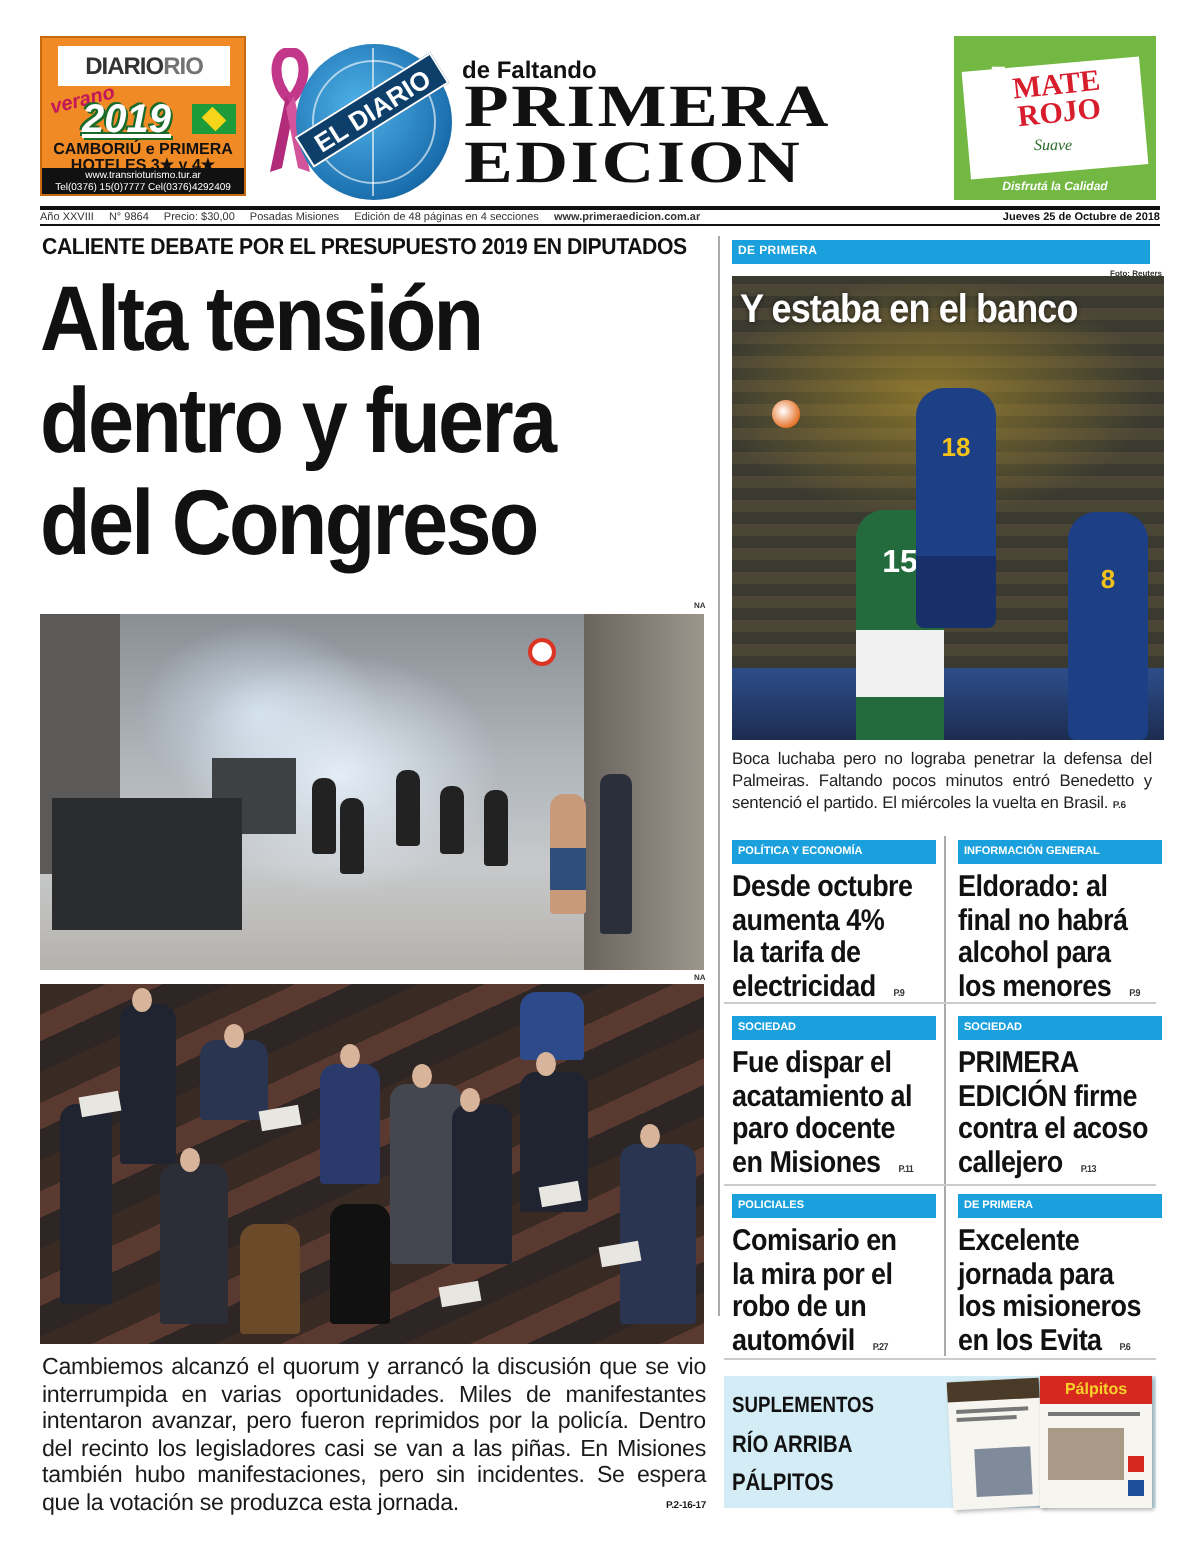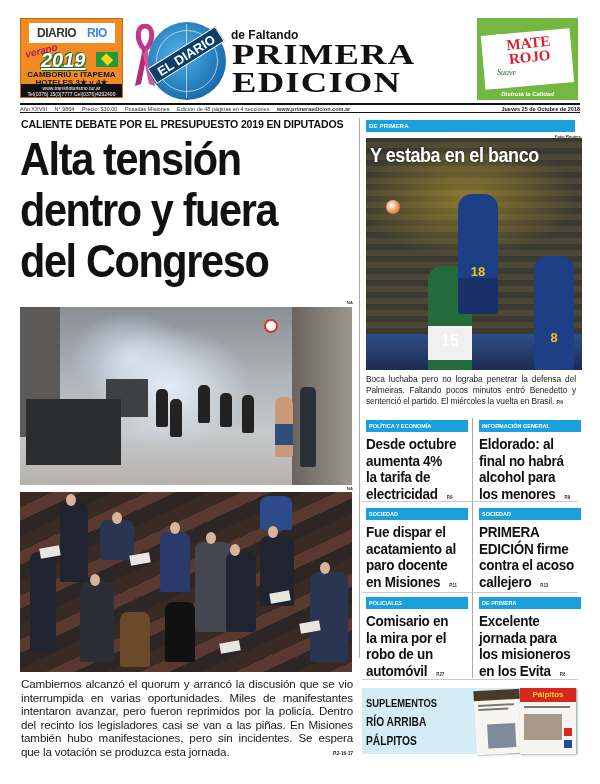--- a/index.html
+++ b/index.html
@@ -2,42 +2,42 @@
 <html><head>
 <meta charset="utf-8">
 <style>
   * { box-sizing: border-box; margin: 0; padding: 0; }
   html, body { width: 600px; height: 784px; background: #fff; overflow: hidden; }
   body { position: relative; font-family: "Liberation Sans", sans-serif; color: #111; }
 
   
   .ad-left { position: absolute; left: 20px; top: 18px; width: 103px; height: 80px; background: #f08a24; border: 1px solid #c86a10; overflow: hidden; }
   .ad-left .brand { position: absolute; left: 8px; top: 4px; width: 86px; height: 20px; background: #fff; text-align: center; font: bold 12px "Liberation Sans", sans-serif; color: #333; line-height: 20px; letter-spacing: -0.5px; }
-  .ad-left .brand .rio { color: #3b82f6; padding-left: 11px; }
+  .ad-left .brand .rio { color: #737373; }
   .ad-left .verano { position: absolute; left: 4px; top: 26px; color: #c2185b; font: italic bold 10px "Liberation Sans", sans-serif; transform: rotate(-14deg); }
   .ad-left .year { position: absolute; left: 20px; top: 30px; font: italic bold 20px "Liberation Sans", sans-serif; color: #fff; text-shadow: 1px 1px 0 #1a6b2a, -1px -1px 0 #1a6b2a; text-decoration: underline; }
   .ad-left .flag { position: absolute; left: 75px; top: 33px; width: 22px; height: 15px; background: #1d9a3a; }
   .ad-left .flag::after { content: ""; position: absolute; left: 4px; top: 2px; width: 14px; height: 11px; background: #f6d41a; transform: rotate(45deg) scale(0.7); }
   .ad-left .cities { position: absolute; left: 0; top: 52px; width: 100%; text-align: center; font: bold 8px "Liberation Sans", sans-serif; color: #111; line-height: 8px; }
   .ad-left .web { position: absolute; left: 0; bottom: 0; width: 100%; height: 13px; background: #111; color: #fff; font: 5px "Liberation Sans", sans-serif; text-align: center; line-height: 6px; padding-top: 1px; }
 
   .logo-wrap { position: absolute; left: 128px; top: 16px; width: 345px; height: 86px; }
   .ribbon { position: absolute; left: 6px; top: 8px; width: 22px; height: 64px; }
   .globe { position: absolute; left: 20px; top: 6px; width: 78px; height: 78px; border-radius: 50%; background: radial-gradient(circle at 40% 40%, #4fb2e8, #1b6fae 70%, #0e4c7a); }
   .globe::before { content: ""; position: absolute; inset: 8px; border-radius: 50%; border: 1px solid rgba(255,255,255,0.6); }
   .globe::after { content: ""; position: absolute; left: 38px; top: 2px; width: 1px; height: 74px; background: rgba(255,255,255,0.6); }
   .eldiario { position: absolute; left: 18px; top: 30px; width: 80px; height: 18px; background: #0e3f6b; color: #fff; font: bold 13px "Liberation Sans", sans-serif; text-align: center; line-height: 18px; transform: rotate(-32deg); border: 1px solid #fff; }
   .demisiones { position: absolute; left: 103px; top: 12px; font: bold 12px "Liberation Sans", sans-serif; color: #111; }
   .mast-title { position: absolute; left: 104px; top: 24px; font: bold 30px "Liberation Serif", serif; color: #111; line-height: 28px; letter-spacing: 1px; transform: scaleX(1.22); transform-origin: left top; }
 
   .ad-right { position: absolute; left: 477px; top: 18px; width: 101px; height: 82px; background: #72b842; overflow: hidden; }
   .ad-right .banner { position: absolute; left: 6px; top: 14px; width: 89px; height: 54px; background: #fff; transform: rotate(-5deg); }
   .ad-right .toma { position: absolute; left: 18px; top: 14px; color: #fff; font: italic bold 11px "Liberation Sans", sans-serif; text-align: right; }
   .ad-right .mate { position: absolute; left: 22px; top: 18px; width: 60px; text-align: center; color: #d81e2c; font: bold 15px "Liberation Serif", serif; line-height: 14px; transform: rotate(-6deg); }
-  .ad-right .suave { position: absolute; left: 20px; top: 50px; color: #2a6b2a; font: italic 8px "Liberation Serif", serif; }
+  .ad-right .suave { position: absolute; left: 40px; top: 50px; color: #2a6b2a; font: italic 8px "Liberation Serif", serif; }
   .ad-right .disfruta { position: absolute; left: 0; bottom: 3px; width: 100%; text-align: center; color: #fff; font: italic bold 6px "Liberation Sans", sans-serif; }
 
   .meta-bar { position: absolute; left: 20px; top: 103px; width: 560px; height: 10px; border-top: 2px solid #111; border-bottom: 1px solid #111; font: 5.5px "Liberation Sans", sans-serif; color: #333; line-height: 8px; }
   .meta-bar .left { position: absolute; left: 0; top: 0; }
   .meta-bar .left span { margin-right: 6px; }
   .meta-bar .date { position: absolute; right: 0; top: 0; font-weight: bold; color: #111; }
 
   
   .kicker { position: absolute; left: 21px; top: 118px; font: bold 11.5px "Liberation Sans", sans-serif; color: #111; letter-spacing: -0.2px; transform: scaleX(0.92); transform-origin: left top; white-space: nowrap; }
   .headline { position: absolute; left: 20px; top: 134px; width: 340px; font: bold 46px "Liberation Sans", sans-serif; color: #111; line-height: 51px; letter-spacing: -1.5px; transform: scaleX(0.9); transform-origin: left top; white-space: nowrap; }
@@ -70,21 +70,21 @@
 
   
   .section-tag { position: absolute; height: 12px; background: #1aa0dc; color: #fff; font: bold 6px "Liberation Sans", sans-serif; line-height: 12px; padding-left: 3px; letter-spacing: 0.2px; }
   .feature-photo { left: 366px; top: 138px; width: 216px; height: 232px; background:
       radial-gradient(ellipse 110px 60px at 100px 60px, rgba(210,170,40,0.5), transparent),
       repeating-linear-gradient(0deg, #3a3a30 0 6px, #4b4636 6px 12px),
       #3a3a30; }
   .feature-photo .headline-over { position: absolute; left: 4px; top: 6px; font: bold 20px "Liberation Sans", sans-serif; color: #fff; letter-spacing: -0.5px; transform: scaleX(0.9); transform-origin: left top; white-space: nowrap; text-shadow: 0 0 3px rgba(0,0,0,0.6); }
   .feature-photo .band { position: absolute; left: 0; top: 196px; width: 100%; height: 36px; background: linear-gradient(180deg, #2d4e8a, #1d2c50); }
   .player { position: absolute; border-radius: 14px 14px 4px 4px; }
-  .player .num { position: absolute; width: 100%; text-align: center; font: bold 13px "Liberation Sans", sans-serif; margin-top: 48px; }
+  .player .num { position: absolute; width: 100%; text-align: center; font: bold 13px "Liberation Sans", sans-serif; }
   .ball { position: absolute; left: 20px; top: 62px; width: 14px; height: 14px; border-radius: 50%; background: radial-gradient(circle at 40% 40%, #fff, #e7742a 70%); }
 
   .feature-caption { position: absolute; left: 366px; top: 374px; width: 210px; font: 8.4px "Liberation Sans", sans-serif; color: #222; line-height: 11px; text-align: justify; letter-spacing: -0.1px; }
   .pg { font: bold 5px "Liberation Sans", sans-serif; color: #333; }
 
   .brief { position: absolute; width: 102px; }
   .brief .tag { position: relative; height: 12px; background: #1aa0dc; color: #fff; font: bold 5.5px "Liberation Sans", sans-serif; line-height: 12px; padding-left: 3px; }
   .brief .title { margin-top: 4px; font: bold 15px "Liberation Sans", sans-serif; color: #111; line-height: 16.5px; letter-spacing: -0.3px; transform: scaleX(0.9); transform-origin: left top; white-space: nowrap; }
   .brief .title .pg { margin-left: 10px; }
   .brief-rule { position: absolute; width: 1px; background: #aaa; }
@@ -101,21 +101,21 @@
 </head>
 <body>
 
 <header>
   <div class="ad-left">
     <div class="brand"><span>DIARIO</span><span class="rio">RIO</span></div>
     <div class="verano">verano</div>
     <div class="year">2019</div>
     <div class="flag"></div>
     <div class="cities">
-      <div>CAMBORIÚ e ITAPEMA</div>
+      <div>CAMBORIÚ e PRIMERA</div>
       <div>HOTELES 3★ y 4★</div>
     </div>
     <div class="web">
       <div>www.transrioturismo.tur.ar</div>
       <div>Tel(0376) 15(0)7777  Cel(0376)4292409</div>
     </div>
   </div>
 
   <div class="logo-wrap">
     <svg class="ribbon" viewBox="0 0 22 64">
@@ -217,21 +217,21 @@
 
 <div class="col-rule"></div>
 
 <section>
   <div class="section-tag" style="left:366px; top:120px; width:209px;">DE PRIMERA</div>
   <div class="credit" style="left:555px; top:134px;">Foto: Reuters</div>
   <div class="photo feature-photo">
     <div class="headline-over">Y estaba en el banco</div>
     <div class="band"></div>
     <div class="ball"></div>
-    <div class="player" style="left:62px; top:128px; width:44px; height:120px; background:linear-gradient(180deg,#236b3c 0 50%,#f0f0f0 50% 78%,#236b3c 78%);">
+    <div class="player" style="left:62px; top:117px; width:44px; height:120px; background:linear-gradient(180deg,#236b3c 0 50%,#f0f0f0 50% 78%,#236b3c 78%);">
       <div class="num" style="top:18px;color:#fff;font-size:16px;">15</div>
     </div>
     <div class="player" style="left:92px; top:56px; width:40px; height:120px; background:linear-gradient(180deg,#1c3f86 0 70%,#18306a 70%);">
       <div class="num" style="top:22px;color:#f2c21a;">18</div>
     </div>
     <div class="player" style="left:168px; top:118px; width:40px; height:114px; background:#1c3f86;">
       <div class="num" style="top:26px;color:#f2c21a;">8</div>
     </div>
   </div>
   <p class="feature-caption">

